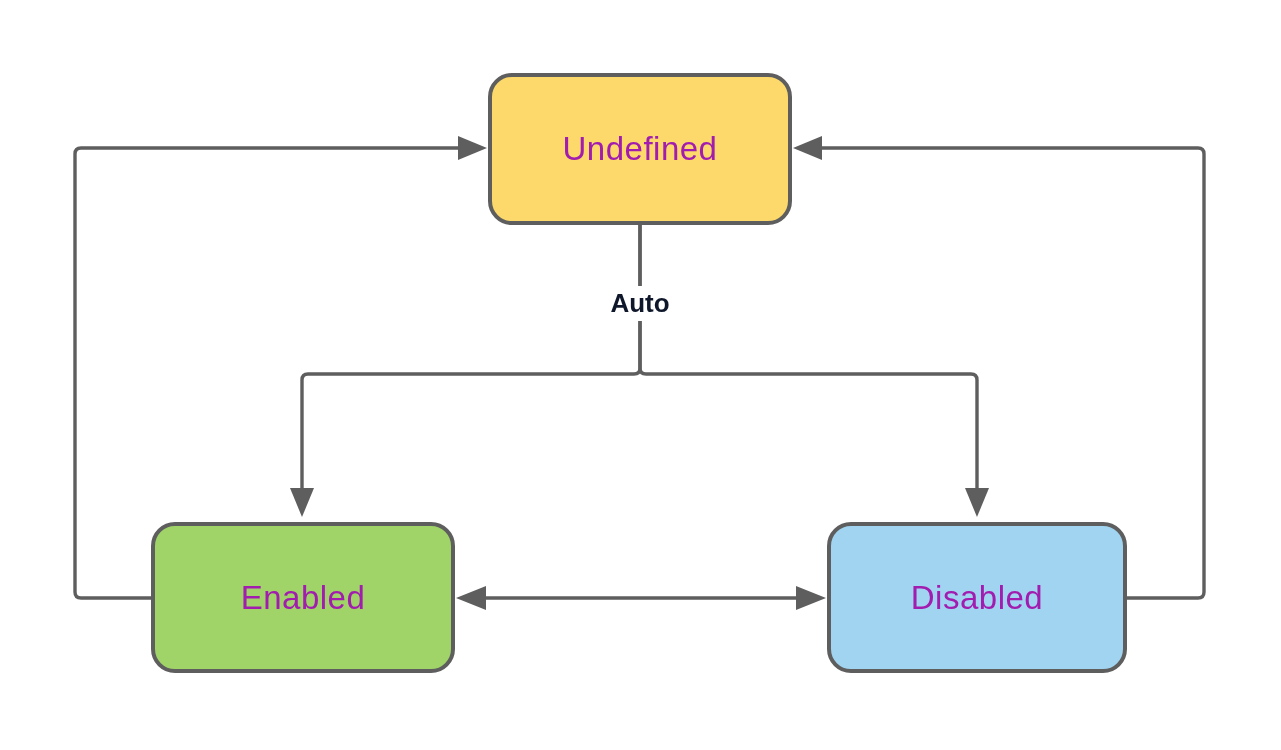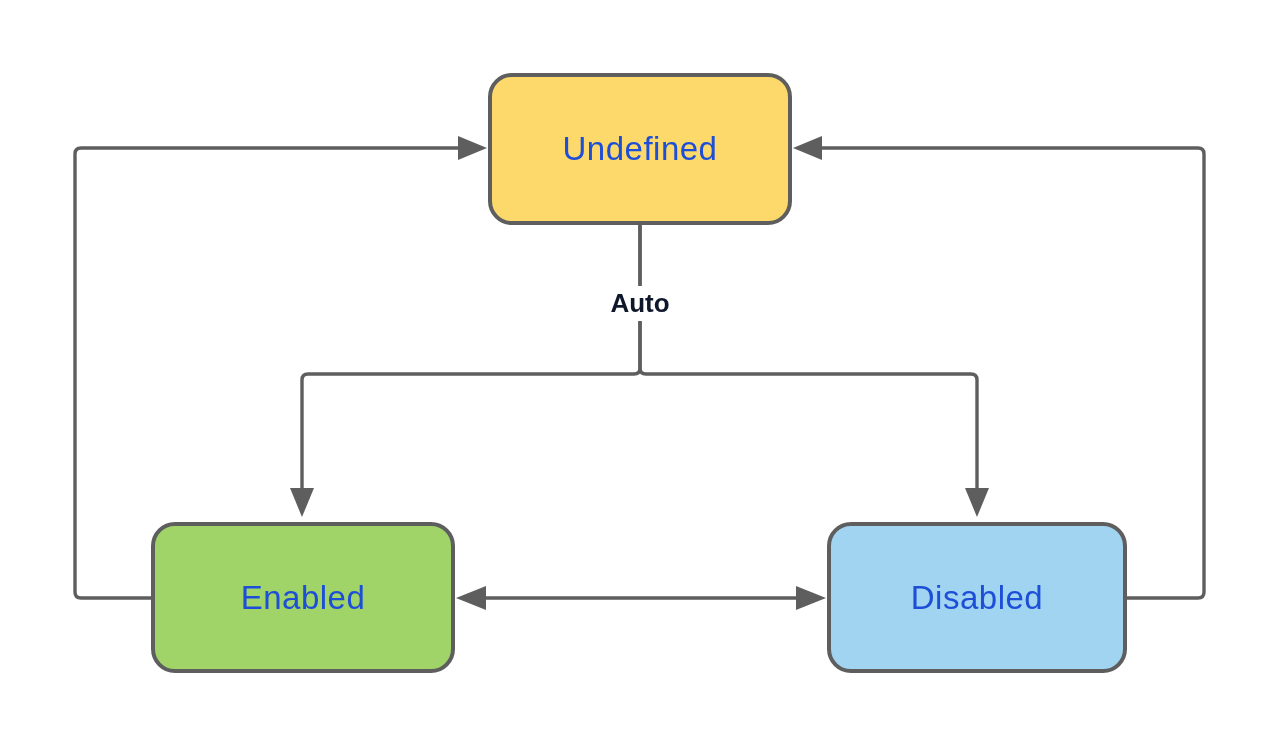--- a/index.html
+++ b/index.html
@@ -32,21 +32,21 @@
     box-sizing: border-box;
     border: 4px solid #5e5e5e;
     border-radius: 24px;
     display: flex;
     align-items: center;
     justify-content: center;
   }
   .node-label {
     font-size: 33px;
     font-weight: 400;
-    color: #1d4ed8;
+    color: #a21caf;
     letter-spacing: 0.5px;
   }
   .node-undefined { left: 488px; top: 73px;  width: 304px; height: 152px; }
   .node-enabled   { left: 151px; top: 522px; width: 304px; height: 151px; }
   .node-disabled  { left: 827px; top: 522px; width: 300px; height: 151px; }
   .edge-label {
     position: absolute;
     left: 640px;
     top: 286px;
     transform: translateX(-50%);

